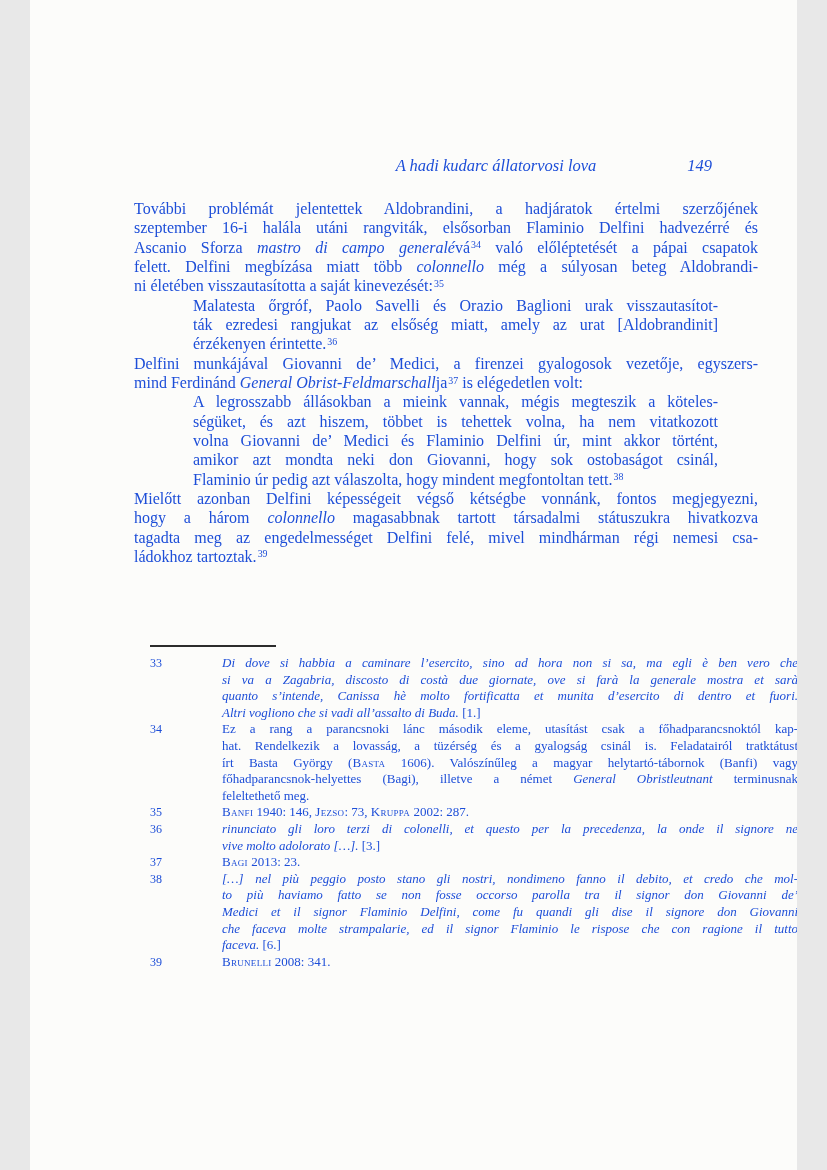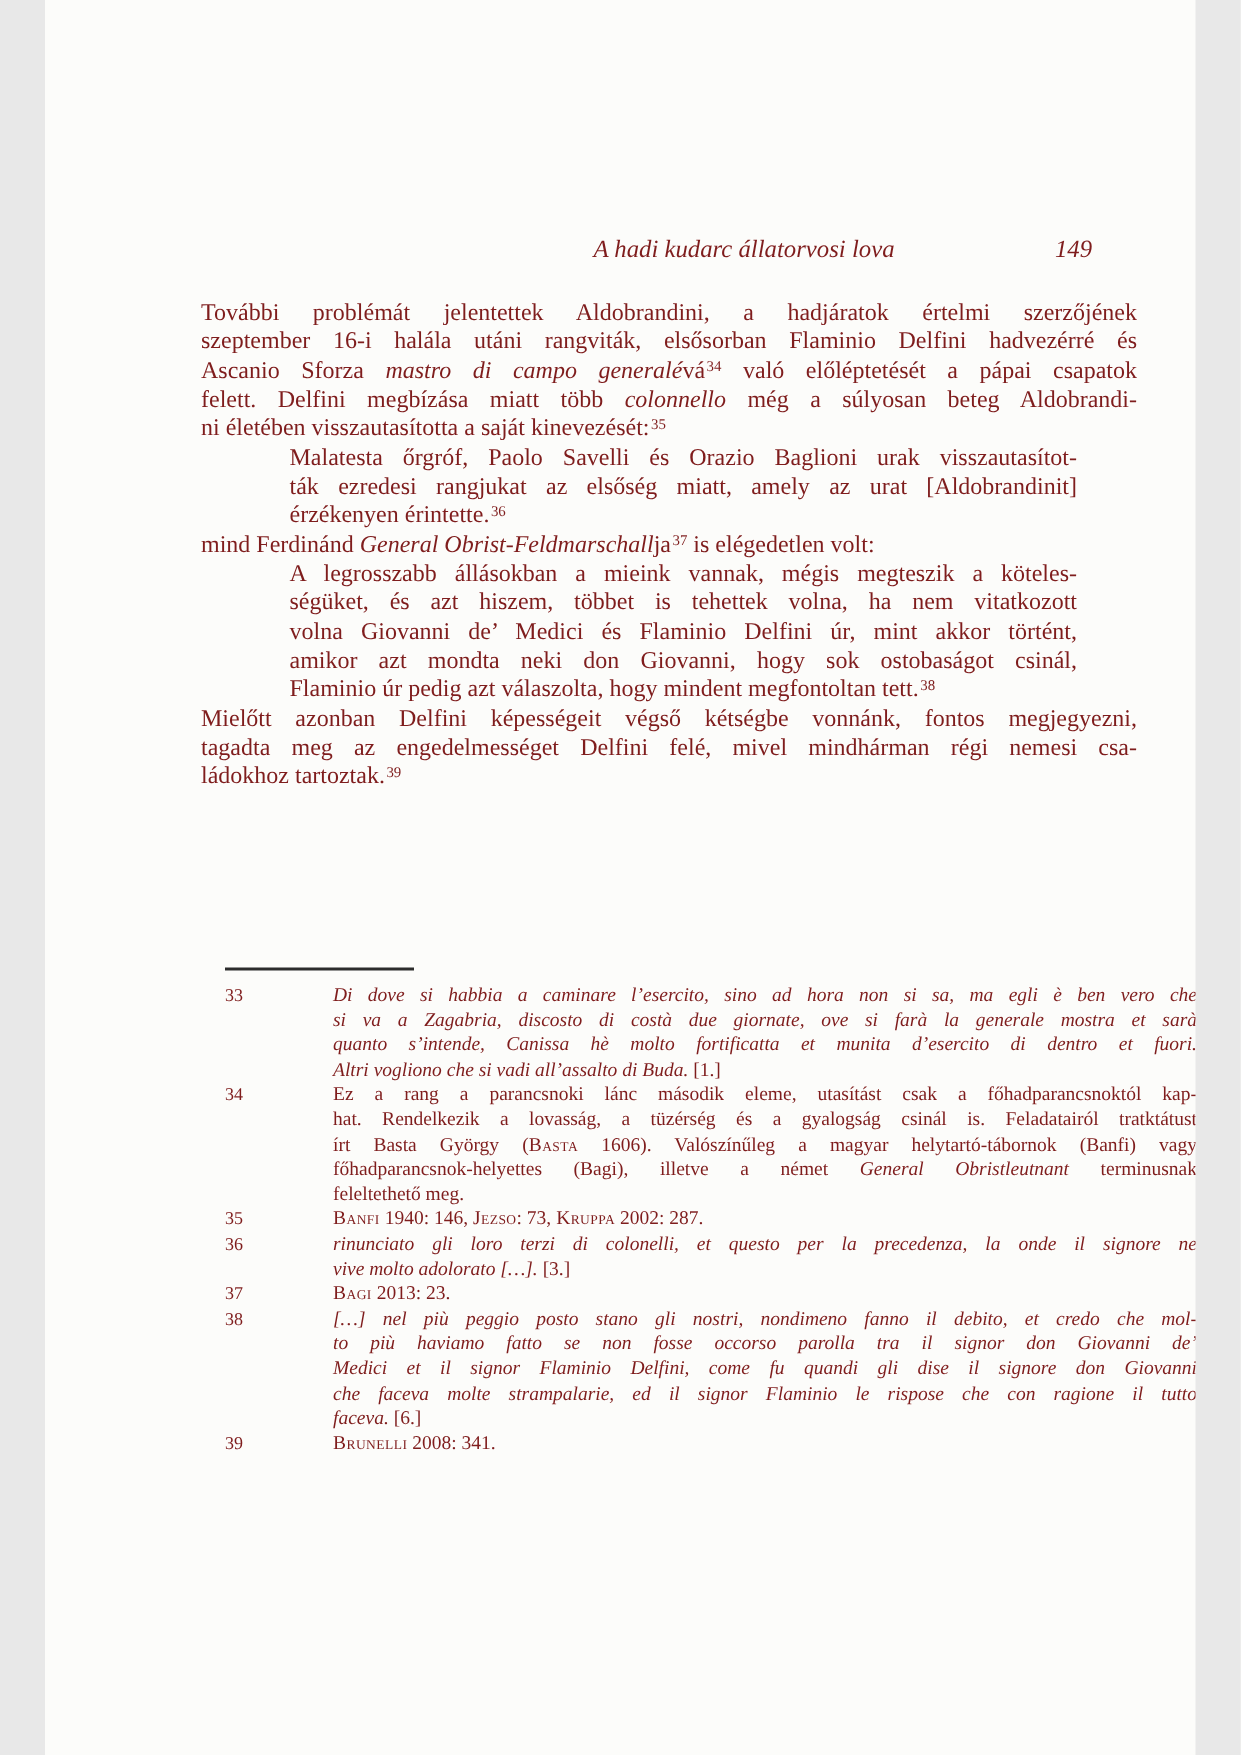--- a/index.html
+++ b/index.html
@@ -1,28 +1,28 @@
 <!DOCTYPE html>
 <html><head>
 <meta charset="utf-8">
 <style>
   html,body{margin:0;padding:0;background:#e8e8e8;}
   .page{
     position:relative;
     width:767px;height:1170px;
     background:#fcfcfa;
     font-family:"Liberation Serif","DejaVu Serif",serif;
-    color:#7f1d1d;
+    color:#1d4ed8;
     overflow:hidden;
     margin:0 auto;
   }
   
   .header{position:absolute;top:156px;left:104px;width:624px;height:22px;font-size:16.5px;font-style:italic;}
   .header-title{position:absolute;left:0;right:0;text-align:center;transform:translateX(50px);white-space:nowrap;}
-  .page-num{position:absolute;right:30px;top:0;}
+  .page-num{position:absolute;right:46px;top:0;}
   
   .content{position:absolute;left:104px;top:199px;width:624px;font-size:16px;line-height:19.33px;}
   .blk{margin:0;}
   .blk.quote{margin-left:59px;width:525px;}
   .line{text-align:justify;text-align-last:justify;text-justify:inter-word;}
   .line.last{text-align-last:left;}
   .line i{font-style:italic;}
   sup{font-size:62%;line-height:0;position:relative;top:-0.45em;vertical-align:baseline;padding-left:1px;}
   
   .footnotes{position:absolute;left:120px;top:645px;width:608px;font-size:13px;line-height:16.6px;}
@@ -49,31 +49,33 @@
         <div class="line">Ascanio Sforza <i>mastro di campo generalé</i>vá<sup>34</sup> való előléptetését a pápai csapatok</div>
         <div class="line">felett. Delfini megbízása miatt több <i>colonnello</i> még a súlyosan beteg Aldobrandi-</div>
         <div class="line last">ni életében visszautasította a saját kinevezését:<sup>35</sup></div>
       </div>
       <div class="blk quote">
         <div class="line">Malatesta őrgróf, Paolo Savelli és Orazio Baglioni urak visszautasítot-</div>
         <div class="line">ták ezredesi rangjukat az elsőség miatt, amely az urat [Aldobrandinit]</div>
         <div class="line last">érzékenyen érintette.<sup>36</sup></div>
       </div>
       <div class="blk para">
+        <div class="line">Delfini munkájával Giovanni de’ Medici, a firenzei gyalogosok vezetője, egyszers-</div>
         <div class="line last">mind Ferdinánd <i>General Obrist-Feldmarschall</i>ja<sup>37</sup> is elégedetlen volt:</div>
       </div>
       <div class="blk quote">
         <div class="line">A legrosszabb állásokban a mieink vannak, mégis megteszik a köteles-</div>
         <div class="line">ségüket, és azt hiszem, többet is tehettek volna, ha nem vitatkozott</div>
         <div class="line">volna Giovanni de’ Medici és Flaminio Delfini úr, mint akkor történt,</div>
         <div class="line">amikor azt mondta neki don Giovanni, hogy sok ostobaságot csinál,</div>
         <div class="line last">Flaminio úr pedig azt válaszolta, hogy mindent megfontoltan tett.<sup>38</sup></div>
       </div>
       <div class="blk para">
         <div class="line">Mielőtt azonban Delfini képességeit végső kétségbe vonnánk, fontos megjegyezni,</div>
+        <div class="line">hogy a három <i>colonnello</i> magasabbnak tartott társadalmi státuszukra hivatkozva</div>
         <div class="line">tagadta meg az engedelmességet Delfini felé, mivel mindhárman régi nemesi csa-</div>
         <div class="line last">ládokhoz tartoztak.<sup>39</sup></div>
       </div>
     </div>
 
   <div class="footnotes">
     <div class="fnsep"></div>
     <div>
         <div class="fn">
           <div class="fn-num">33</div>

